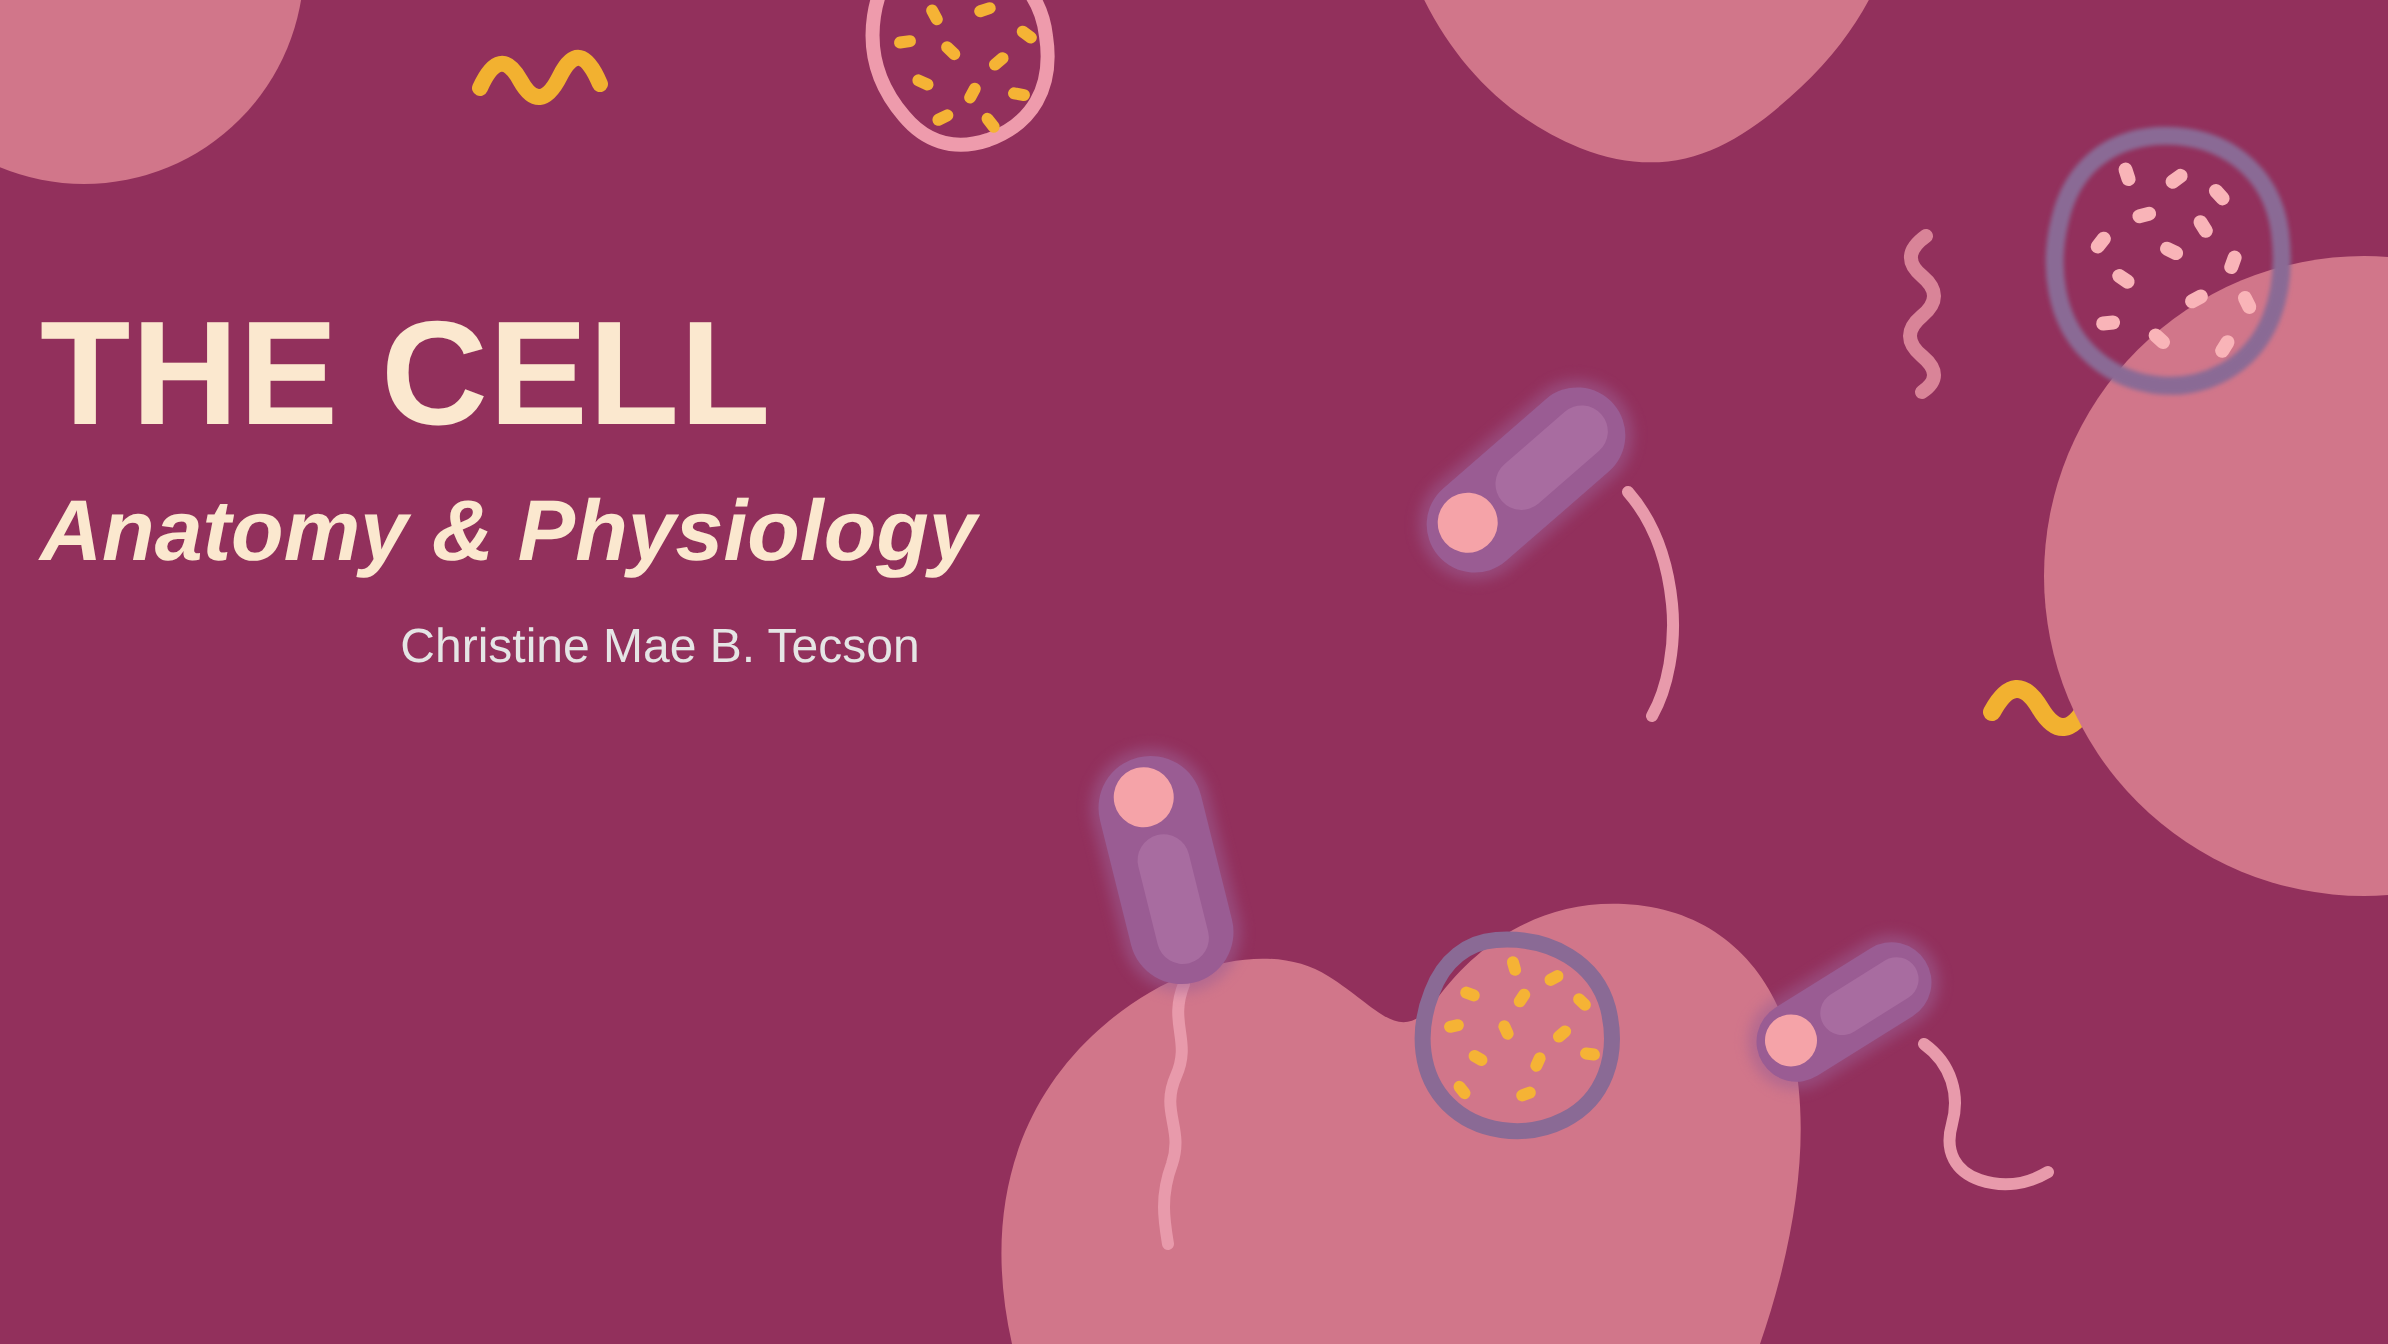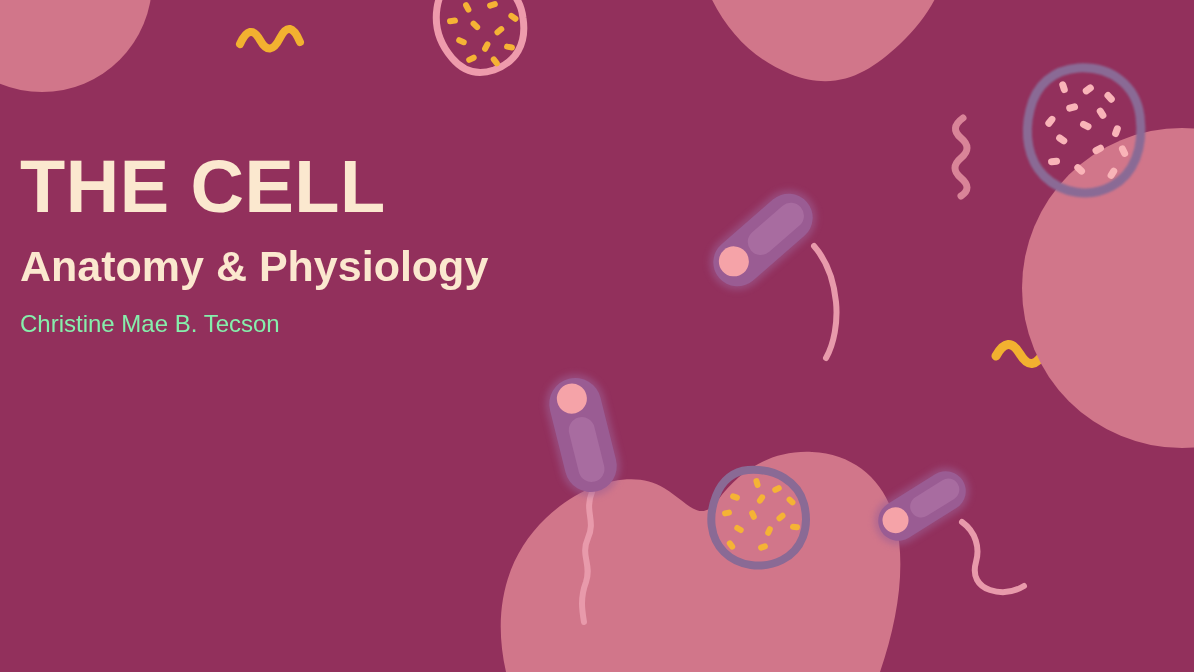--- a/index.html
+++ b/index.html
@@ -35,32 +35,34 @@
     font-weight: 700;
     letter-spacing: 0.5px;
     line-height: 0.95;
     color: #FBE8CF;
     margin: 0;
     white-space: nowrap;
   }
   #subtitle {
     font-size: 43px;
     font-weight: 700;
+    font-style: italic;
     line-height: 1.05;
     color: #FBE8CF;
     margin: 22px 0 0 0;
     white-space: nowrap;
   }
   #author {
     font-size: 24px;
     font-weight: 400;
     line-height: 1.1;
-    color: #86efac;
+    color: #e5e5e5;
     margin: 22px 0 0 0;
     white-space: nowrap;
+    text-align: center;
   }
 </style>
 </head>
 <body>
 
 <div id="slide">
 
   <svg id="art" viewBox="0 0 1194 672" aria-hidden="true">
     <defs>
       <clipPath id="slideClip">

